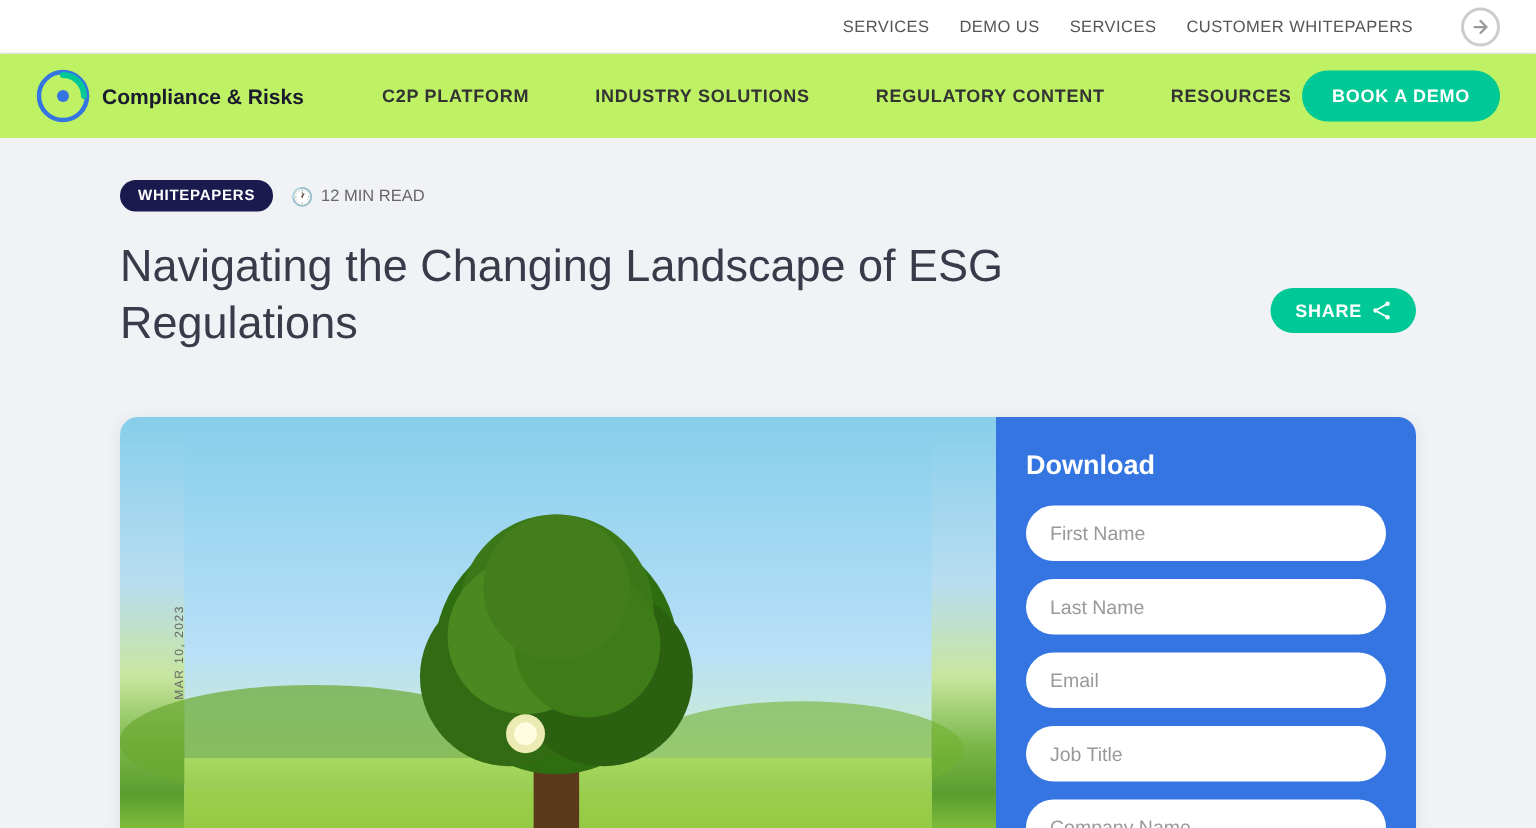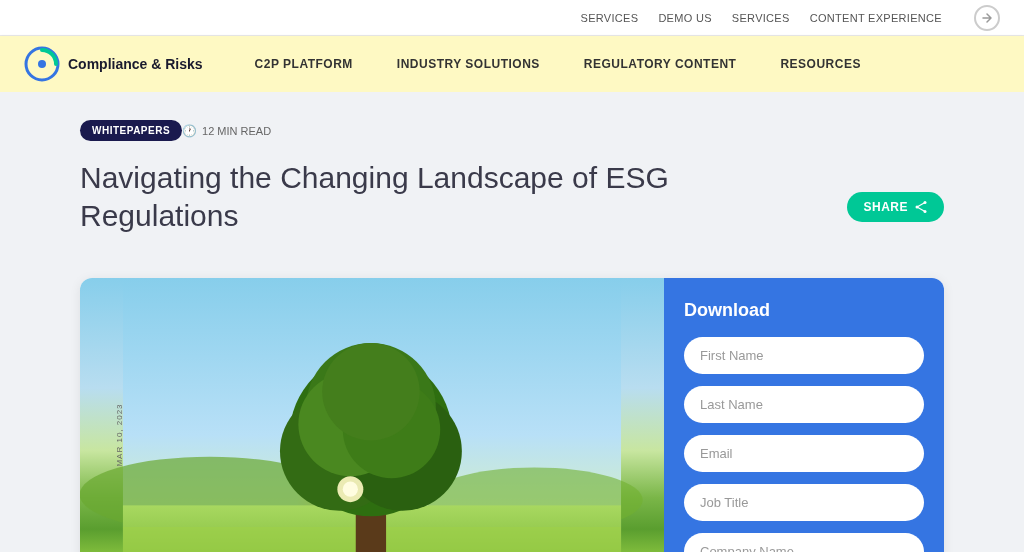--- a/index.html
+++ b/index.html
@@ -40,21 +40,21 @@
       border: 2px solid #ccc;
       border-radius: 50%;
       display: flex;
       align-items: center;
       justify-content: center;
       margin-left: 12px;
     }
 
     
     .main-nav {
-      background: #fef9c3;
+      background: #bef264;
       display: flex;
       align-items: center;
       padding: 0 24px;
       height: 56px;
       box-shadow: 0 1px 4px rgba(0,0,0,0.08);
     }
     .logo-area {
       display: flex;
       align-items: center;
       gap: 8px;
@@ -101,20 +101,21 @@
     
     .content-area {
       padding: 28px 80px 0 80px;
       background: #f0f2f5;
     }
 
     
     .badges-row {
       display: flex;
       align-items: center;
+      gap: 12px;
       margin-bottom: 18px;
     }
     .badge-whitepapers {
       background: #1a1a4e;
       color: #fff;
       font-size: 10px;
       font-weight: 700;
       padding: 5px 12px;
       border-radius: 12px;
       letter-spacing: 0.5px;
@@ -246,21 +247,21 @@
     }
   </style>
 </head>
 <body>
 
 <nav class="top-nav">
   <div class="top-nav-links">
     <a>SERVICES</a>
     <a>DEMO US</a>
     <a>SERVICES</a>
-    <a>CONTENT EXPERIENCE</a>
+    <a>CUSTOMER WHITEPAPERS</a>
     <div class="top-nav-arrow">
       <svg width="12" height="12" viewBox="0 0 12 12" fill="none">
         <path d="M2 6h8M6 2l4 4-4 4" stroke="#999" stroke-width="1.5" stroke-linecap="round" stroke-linejoin="round"></path>
       </svg>
     </div>
   </div>
 </nav>
 
 <nav class="main-nav">
   <div class="logo-area">
@@ -270,20 +271,21 @@
       <circle cx="18" cy="18" r="4" fill="#3575e2"></circle>
     </svg>
     <span class="logo-text">Compliance &amp; Risks</span>
   </div>
   <div class="main-nav-links">
     <a>C2P PLATFORM</a>
     <a>INDUSTRY SOLUTIONS</a>
     <a>REGULATORY CONTENT</a>
     <a>RESOURCES</a>
   </div>
+  <button class="book-demo-btn">BOOK A DEMO</button>
 </nav>
 
 <div class="content-area">
 
   <div class="badges-row">
     <span class="badge-whitepapers">WHITEPAPERS</span>
     <div class="badge-time">
       <span class="clock-icon">🕐</span>
       <span>12 MIN READ</span>
     </div>

